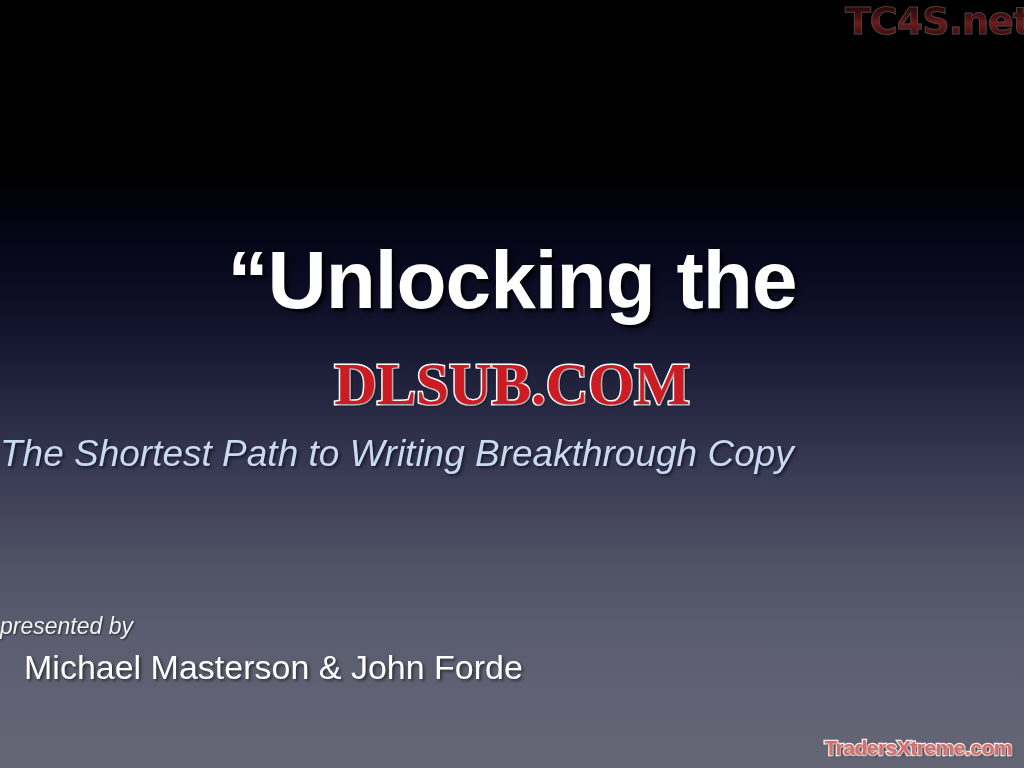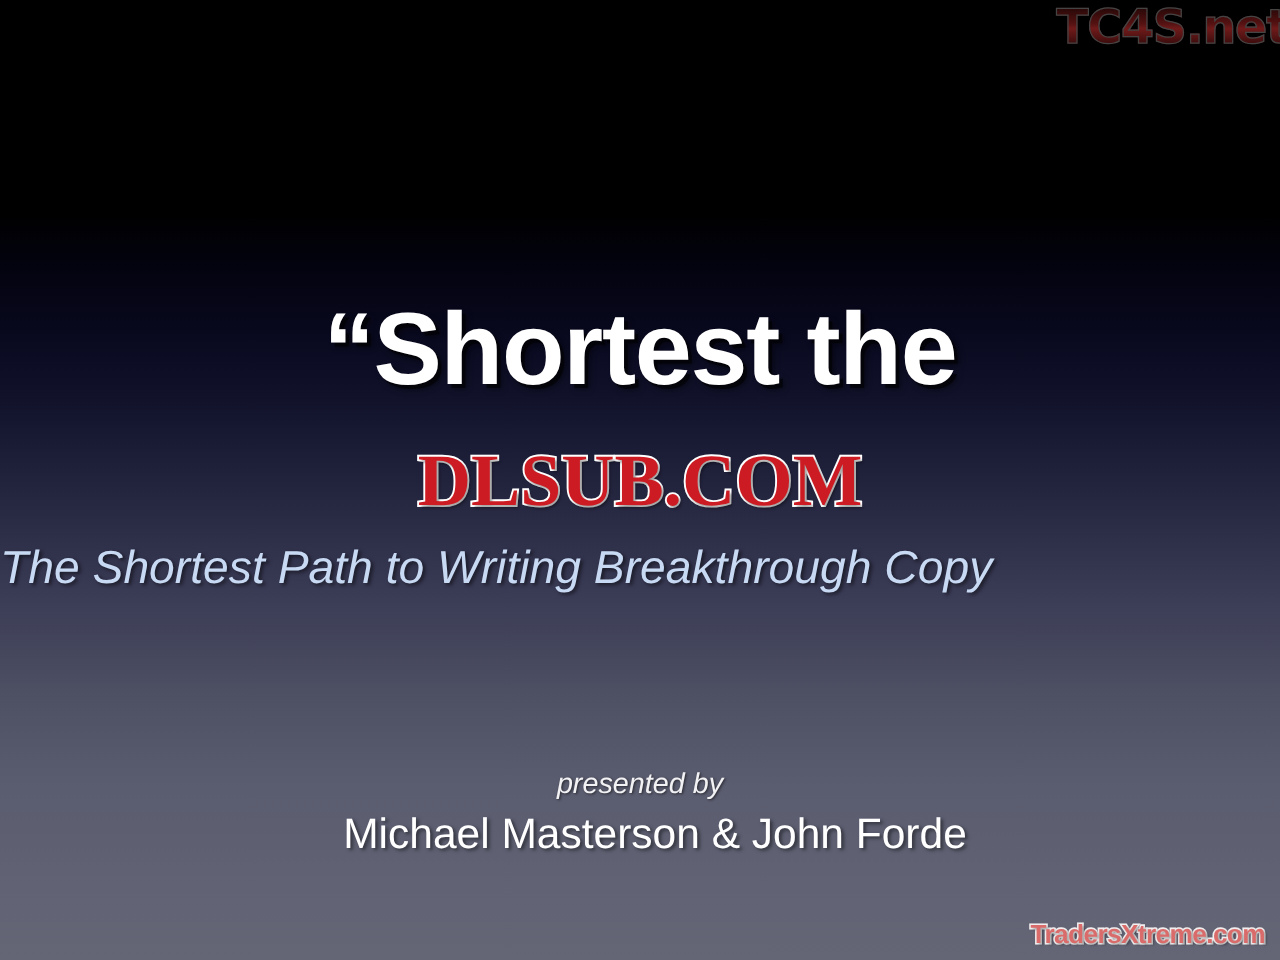--- a/index.html
+++ b/index.html
@@ -87,21 +87,21 @@
     white-space: nowrap;
     text-shadow: 2px 2px 3px rgba(0,0,0,0.5);
   }
 
   
   .presenter-block {
     position: absolute;
     top: 612px;
     left: 0;
     width: 1024px;
-    text-align: center;
+    text-align: left;
   }
 
   .presented-by {
     font-size: 23px;
     font-style: italic;
     color: #f2f2f4;
     line-height: 1.25;
     text-shadow: 1px 1px 2px rgba(0,0,0,0.55);
   }
 
@@ -150,21 +150,21 @@
   }
 </style>
 </head>
 <body>
 
 <div id="slide">
 
   <div class="wm-topright">TC4S.net</div>
 
   <div class="title-block">
-    <div class="title-line">“Shortest the</div>
+    <div class="title-line">“Unlocking the</div>
   </div>
 
   <div class="wm-center">DLSUB.COM</div>
 
   <div class="subtitle">The Shortest Path to Writing Breakthrough Copy</div>
 
   <div class="presenter-block">
     <div class="presented-by">presented by</div>
     <div class="presenter-names">Michael Masterson &amp; John Forde</div>
   </div>

